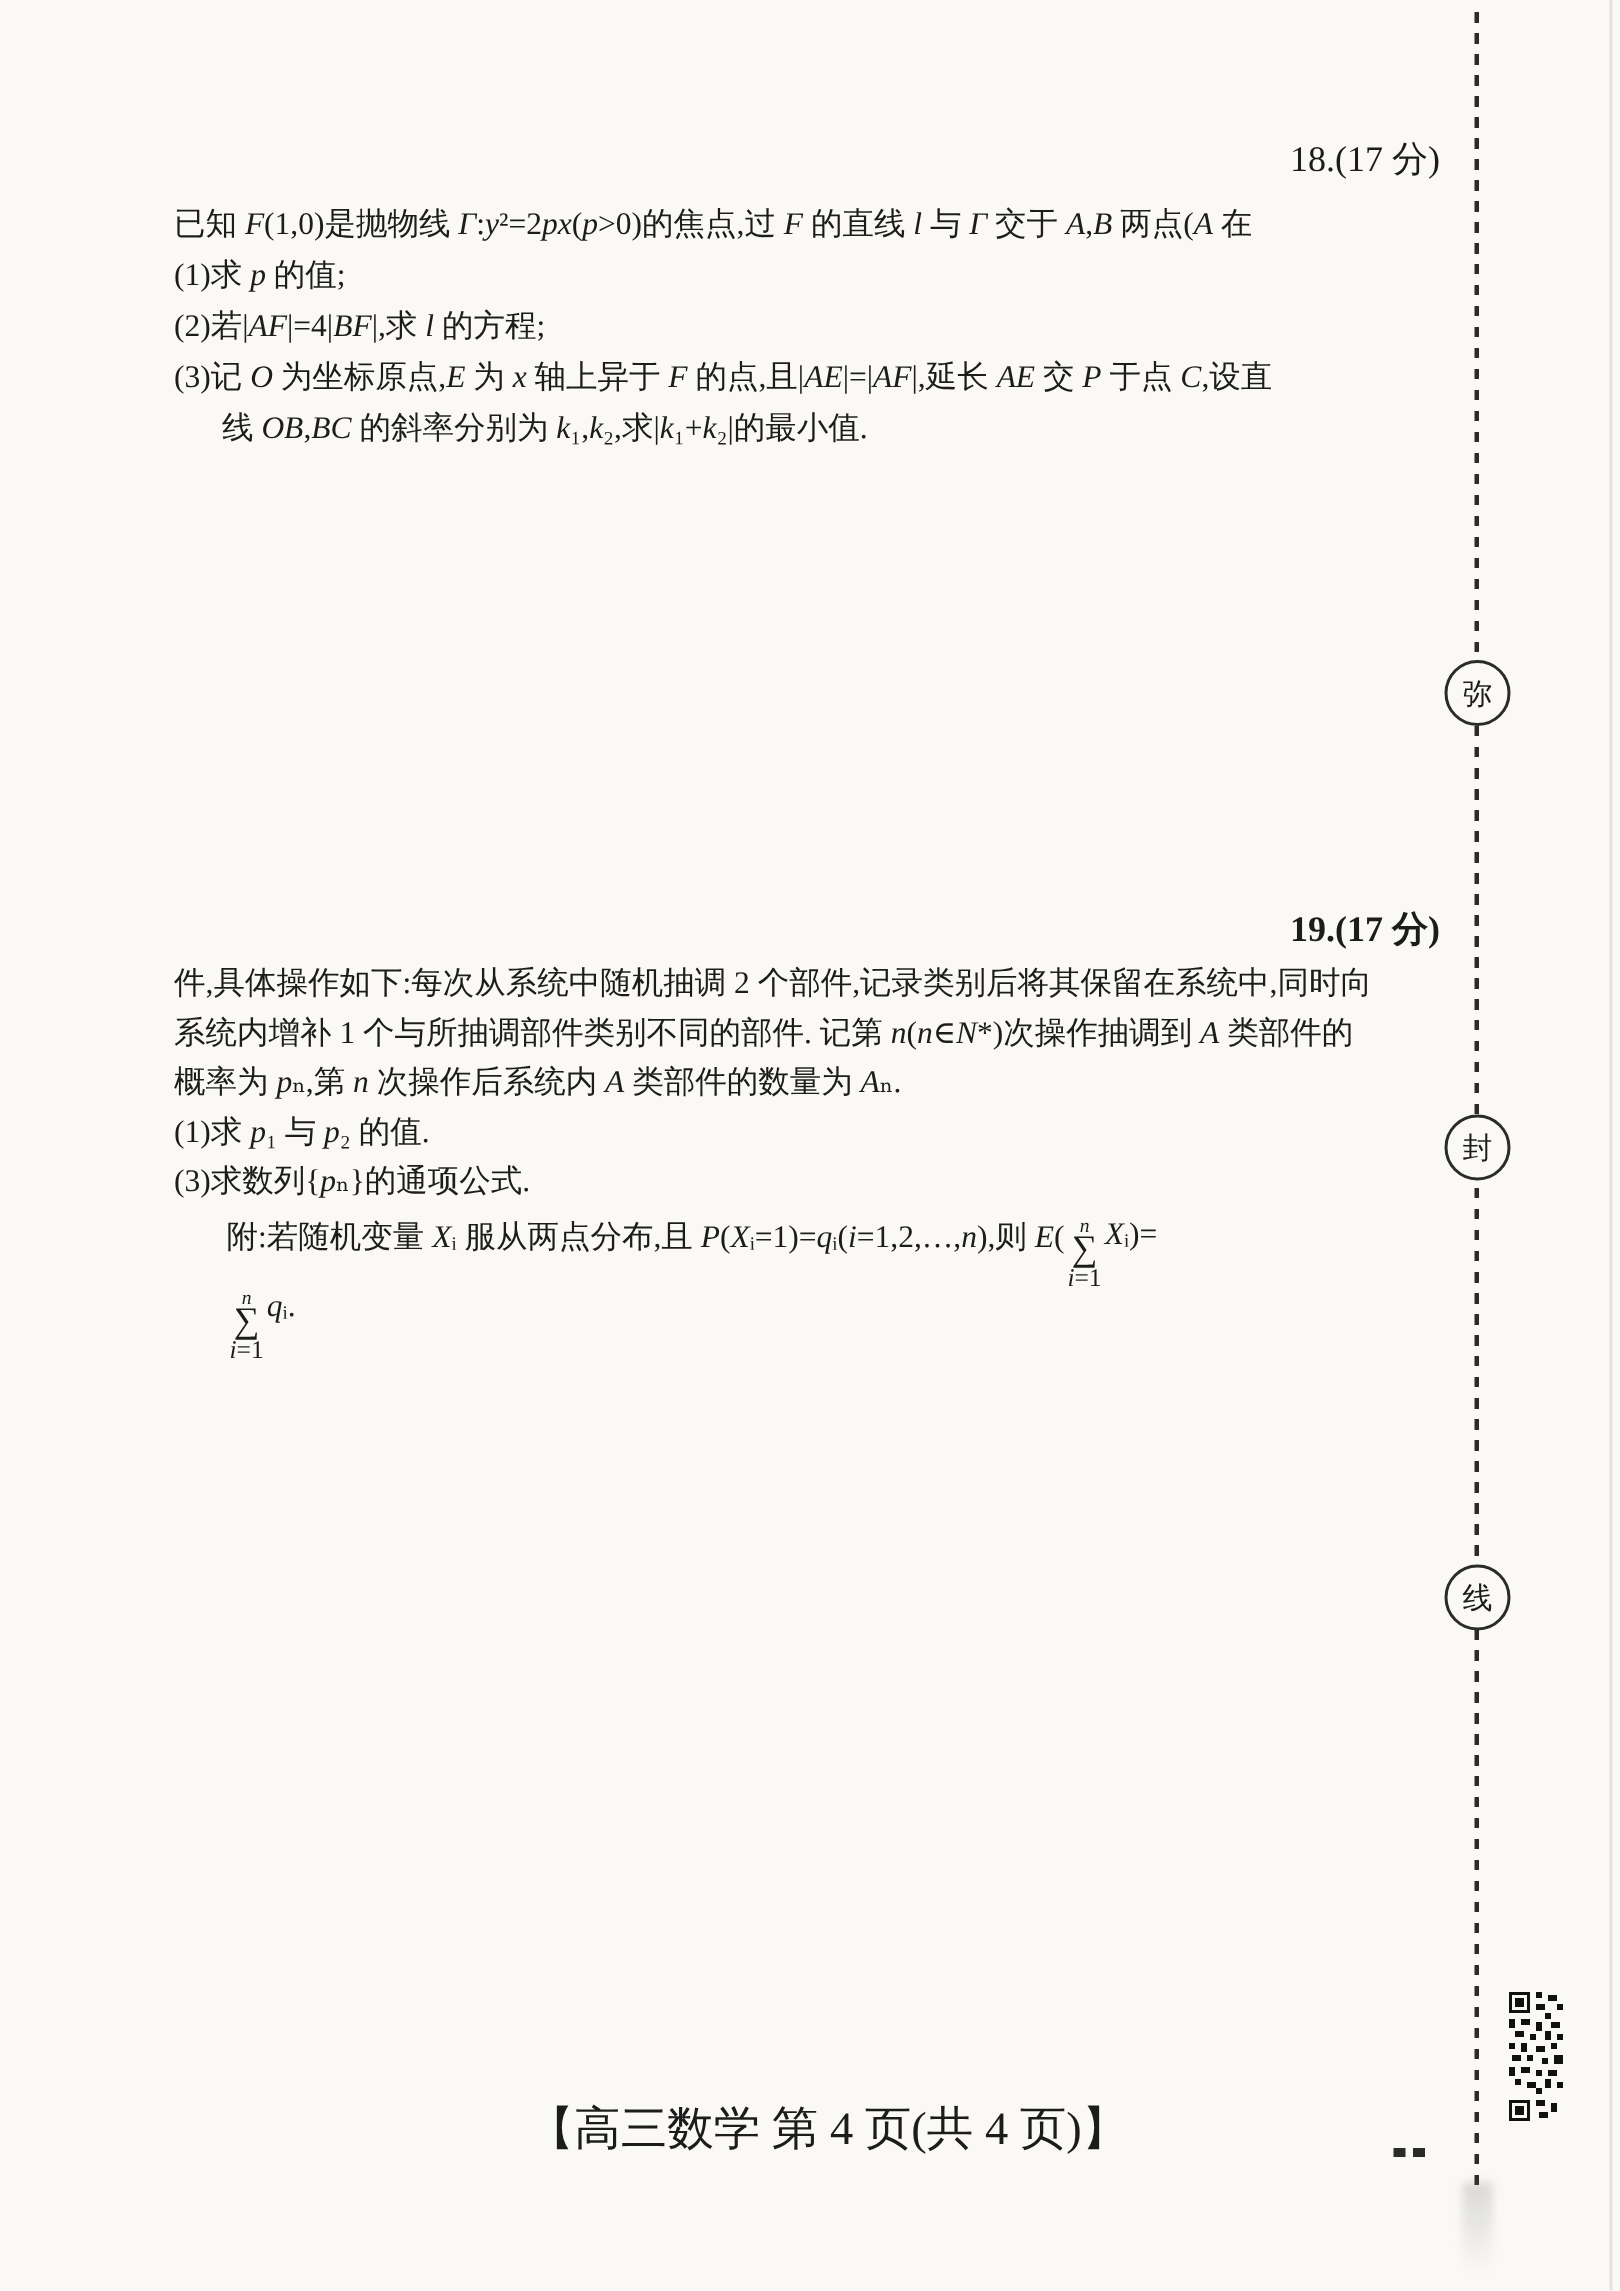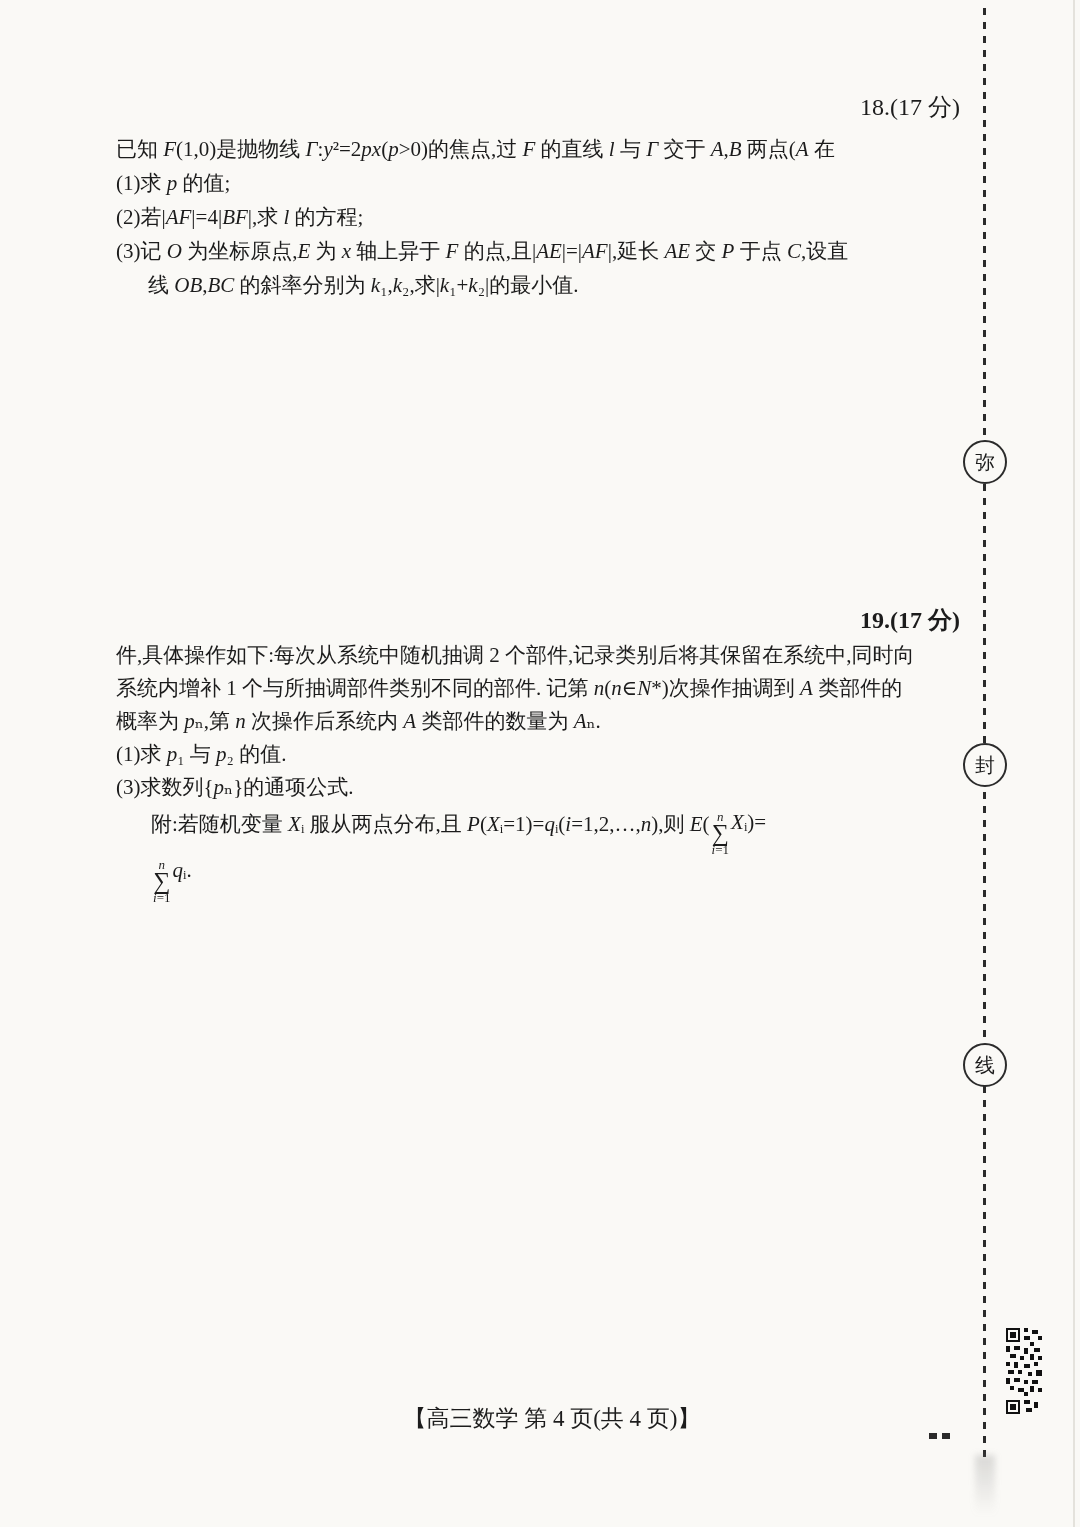--- a/index.html
+++ b/index.html
@@ -17,21 +17,21 @@
   .line{line-height:34px;white-space:nowrap;}
   #q19 .line{line-height:33px;}
   .ind1{padding-left:32px;}
   i{font-style:italic;font-family:"Liberation Serif","DejaVu Serif",serif;}
   .appendix{margin-left:35px;margin-top:6px;font-size:21px;}
   .app-line{display:flex;align-items:flex-start;height:48px;white-space:nowrap;}
   .app-line.second{height:44px;}
   .sigma{display:inline-flex;flex-direction:column;align-items:center;line-height:1;margin:0 2px;}
   .sigma .s-top{font-size:13px;line-height:1;}
   .sigma .s-mid{font-size:24px;line-height:0.85;}
-  .sigma .s-bot{font-size:13px;line-height:1;}
+  .sigma .s-bot{font-size:17px;line-height:1;}
   .seal-line{
     position:absolute;left:983px;top:8px;width:3px;height:1452px;
     background:repeating-linear-gradient(to bottom,#2b2b2b 0 7px,transparent 7px 14px);
   }
   .seal-line-fade{
     position:absolute;left:975px;top:1455px;width:20px;height:60px;
     background:linear-gradient(to bottom,rgba(120,120,120,0.25),rgba(120,120,120,0));
     filter:blur(3px);
   }
   .seal-circle{
@@ -40,21 +40,21 @@
     background:#faf9f6;
     display:flex;align-items:center;justify-content:center;
     font-size:20px;z-index:2;
   }
   .seal-mi{top:440px;}
   .seal-feng{top:743px;}
   .seal-xian{top:1043px;}
   .page-edge{position:absolute;left:1073px;top:0;width:2px;height:100%;background:#e4e2dc;}
   .footer{
     position:absolute;left:24px;width:1056px;top:1402px;
-    text-align:center;font-size:23px;line-height:34px;white-space:nowrap;
+    text-align:center;font-size:31px;line-height:34px;white-space:nowrap;
   }
   .print-marks{position:absolute;left:929px;top:1425px;}
   .print-marks span{display:inline-block;width:8px;height:6px;background:#2a2a2a;margin-right:5px;}
   .qr-wrap{position:absolute;left:1006px;top:1328px;z-index:2;}
 </style>
 </head>
 <body>
 
 <div class="problem" id="q18" style="top:90px">
   <div class="phead">18.(17 分)</div>

